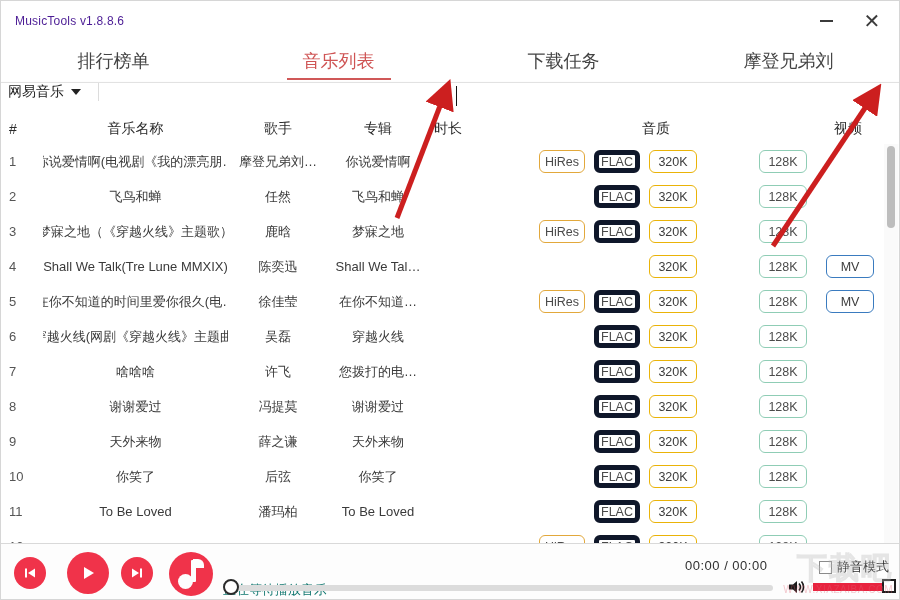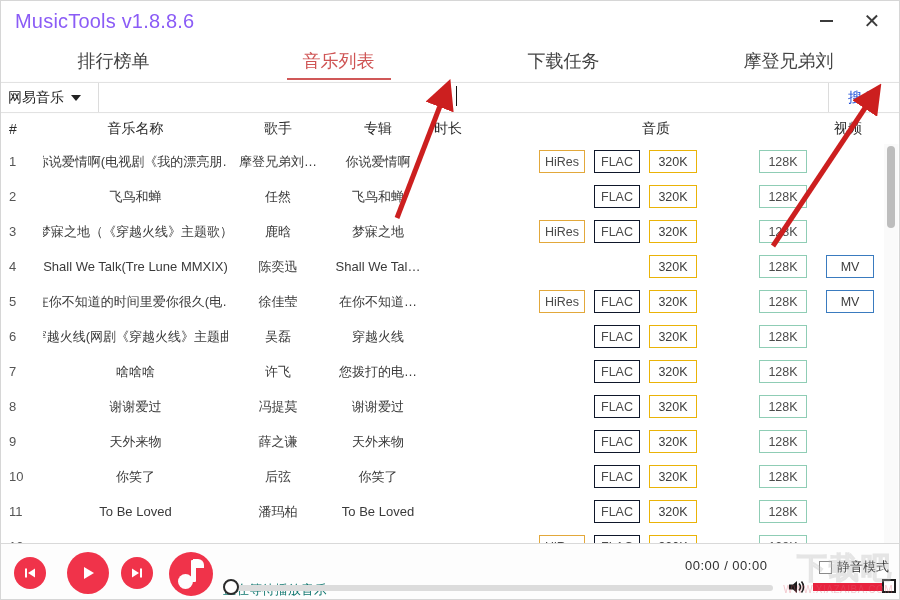--- a/index.html
+++ b/index.html
@@ -20,22 +20,22 @@
 
   
   .titlebar {
     position: absolute; top: 0; left: 0;
     width: 900px; height: 40px;
     background: #ffffff;
     display: flex; align-items: center;
   }
   .app-title {
     margin-left: 14px;
-    font-size: 20px;
-    color: #8b5cf6;
+    font-size: 12px;
+    color: #4c1d95;
     letter-spacing: .2px;
   }
   .win-buttons {
     position: absolute; right: 0; top: 0;
     height: 40px; display: flex; align-items: center;
   }
   .win-btn {
     width: 46px; height: 40px;
     display: flex; align-items: center; justify-content: center;
     font-size: 17px; color: #3b3b3b; cursor: default;
@@ -66,20 +66,21 @@
   }
 
   
   .searchrow {
     position: absolute; top: 81px; left: 0;
     width: 900px; height: 31px;
     display: flex;
     border-top: 1px solid #e2e2e2;
     border-bottom: 1px solid #e2e2e2;
     background: #fff;
+    flex-direction: column;
   }
   .src-select {
     width: 98px; height: 29px;
     display: flex; align-items: center;
     padding-left: 7px;
     font-size: 14px; color: #222;
     border-right: 1px solid #dcdcdc;
     background: #fff;
     cursor: default;
   }
@@ -154,24 +155,24 @@
     position: absolute; left: 480px; top: 0;
     height: 35px; width: 350px;
     display: flex; align-items: center;
   }
   .badge {
     position: absolute;
     height: 23px;
     display: flex; align-items: center; justify-content: center;
     font-size: 12.5px;
     background: #fff;
-    border-radius: 0;
+    border-radius: 6px;
   }
   .badge.hires { left: 58px;  width: 46px; border: 1px solid #e2a83b; color: #4a4a4a; }
-  .badge.flac  { left: 113px; width: 46px; border: 1px solid #0f172a; color: #4a4a4a; }
+  .badge.flac  { left: 113px; width: 46px; border: 5px solid #0f172a; color: #4a4a4a; }
   .badge.k320  { left: 168px; width: 48px; border: 1px solid #eab308; color: #3c3c3c; }
   .badge.k128  { left: 278px; width: 48px; border: 1px solid #8fcdb5; color: #4b4b4b; }
   .badge.mv    { left: 345px; width: 48px; border: 1px solid #3a7bbf; color: #3c3c3c; }
 
   
   .scrollbar {
     position: absolute; right: 1px; top: 143px;
     width: 14px; height: 400px;
     background: #fafafa;
   }

